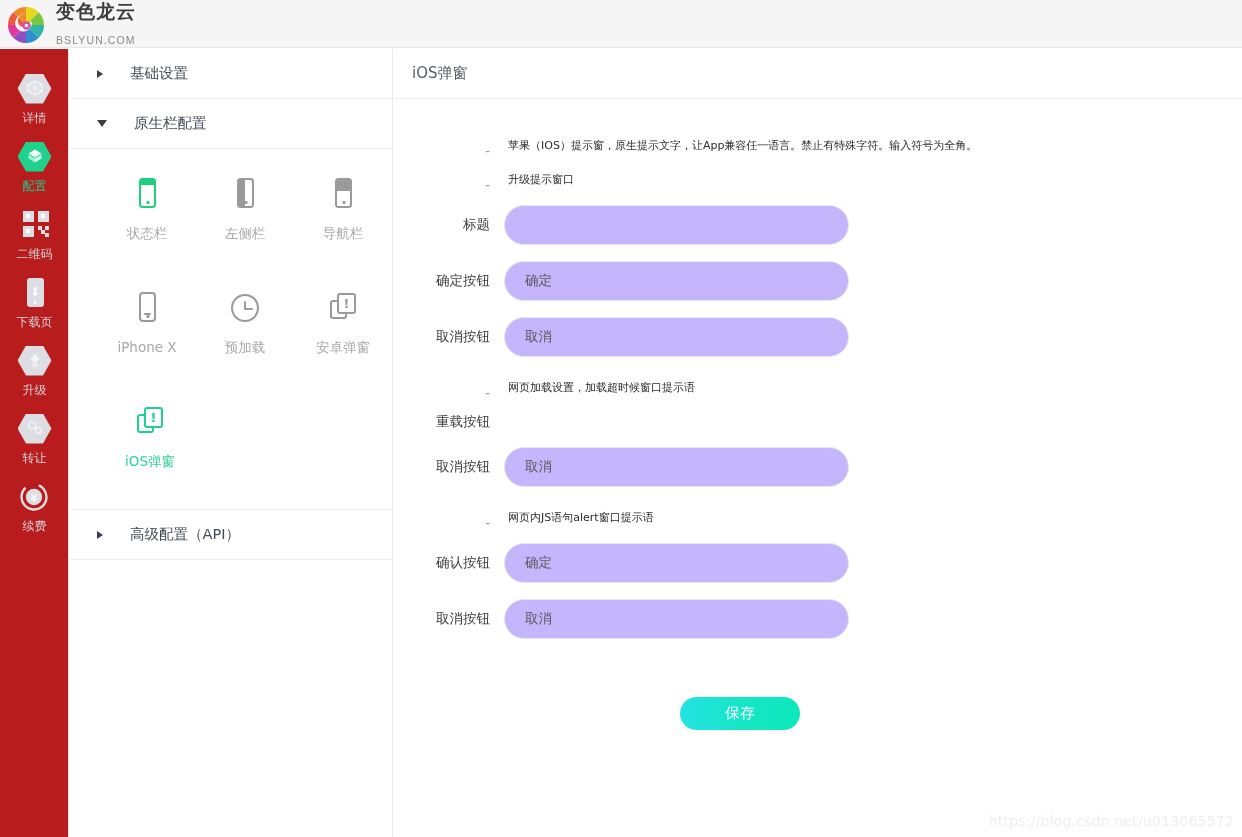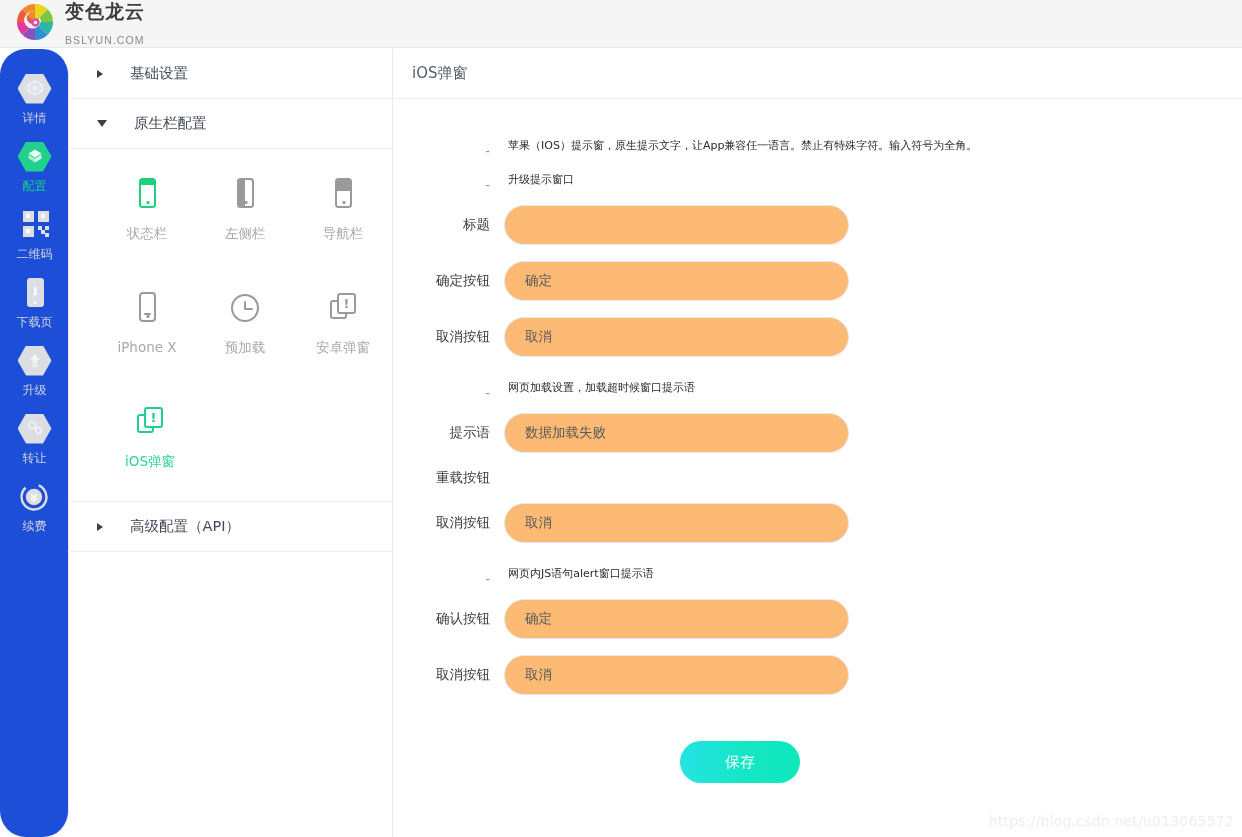--- a/index.html
+++ b/index.html
@@ -13,40 +13,39 @@
   }
 
   
   #topbar {
     position: absolute; left: 0; top: 0;
     width: 1242px; height: 48px;
     background: #f5f5f5;
     border-bottom: 1px solid #e8e8e8;
     display: flex; align-items: center;
   }
-  #logo-wrap { display: flex; align-items: flex-start; padding-left: 15px; }
+  #logo-wrap { display: flex; align-items: flex-end; padding-left: 6px; }
   #logo-mark { width: 40px; height: 40px; position: relative; }
   #logo-text { margin-left: 10px; line-height: 1; }
   #brand-cn {
     font-size: 19px; color: #3d3d3d; letter-spacing: 1px;
     font-family: "DejaVu Sans", sans-serif; font-weight: 600;
   }
   #brand-en {
     font-size: 10.5px; color: #8a8a8a; letter-spacing: 1.1px;
     margin-top: 14px;
   }
 
   
   #rail {
     position: absolute; left: 0; top: 49px;
     width: 69px; height: 788px;
-    background: #1d4ed8;
+    background: #b91c1c;
     border-right: 1px solid #e9e9e9;
     padding-top: 16px;
-    border-radius: 26px;
   }
   .rail-item {
     width: 69px; height: 68px;
     display: flex; flex-direction: column;
     align-items: center; justify-content: center;
     cursor: pointer; user-select: none;
   }
   .rail-ico { width: 34px; height: 34px; position: relative; }
   .rail-lbl {
     font-size: 12px; color: #d3d5da; margin-top: 4px;
@@ -121,21 +120,21 @@
     border-top: 7px solid #3a3f4b;
     border-bottom: 0;
   }
   .tree-title {
     margin-left: 27px; font-size: 14.5px; color: #444a56;
     font-family: "DejaVu Sans", sans-serif;
   }
 
   #tile-grid {
     border-bottom: 1px solid #ededed;
-    padding: 14px 0 20px 0;
+    padding: 14px 0 28px 0;
   }
   .tile-row { display: flex; }
   .tile {
     width: 104px; margin-left: 0;
     display: flex; flex-direction: column; align-items: center;
     padding: 14px 0 10px 0; cursor: pointer; user-select: none;
   }
   .tile-row .tile:first-child { margin-left: 28px; }
   .tile-row .tile { margin-right: 0; }
   .tile-ico { width: 34px; height: 34px; position: relative; }
@@ -235,39 +234,40 @@
   }
   .flabel.dash { color: #9a9a9a; }
   .fnote {
     font-size: 11px; color: #2b2b2b;
     font-family: "DejaVu Sans", sans-serif;
     padding-left: 4px; line-height: 1.6;
   }
   .finput {
     width: 345px; height: 40px;
     border: 1px solid #e6e6e6; border-radius: 20px;
-    background: #fdba74; outline: none;
+    background: #c4b5fd; outline: none;
     padding: 0 20px; font-size: 13.5px; color: #5a5a5a;
     font-family: "DejaVu Sans", sans-serif;
   }
   .finput::placeholder { color: #c9c9c9; }
   .frow.note-row { margin-bottom: 12px; align-items: flex-start; }
   .frow.note-row .flabel { padding-top: 6px; }
 
   #save-wrap {
     margin-top: 46px; padding-left: 110px;
     display: flex; justify-content: flex-start;
   }
   #save-btn {
     margin-left: 176px;
-    width: 120px; height: 42px;
+    width: 120px; height: 33px;
     border: none; border-radius: 21px;
     background: linear-gradient(90deg, #25e3e3 0%, #14e6c4 55%, #0de8bb 100%);
     color: #ffffff; font-size: 15px; cursor: pointer;
     font-family: "DejaVu Sans", sans-serif;
+    margin-top: 12px;
   }
 
   #watermark {
     position: absolute; right: 8px; bottom: 8px;
     font-size: 14px; color: #eeeeee;
     font-family: "DejaVu Sans", sans-serif;
     user-select: none; letter-spacing: 0.2px;
   }
 </style>
 </head>
@@ -517,24 +517,20 @@
     <div class="frow">
       <div class="flabel">取消按钮</div>
       <input class="finput" type="text" value="取消" style="">
     </div>
 
     <div class="frow note-row" style="margin-top:22px">
       <div class="flabel dash">-</div>
       <div class="fnote">网页加载设置，加载超时候窗口提示语</div>
     </div>
 
-    <div class="frow">
-      <div class="flabel">提示语</div>
-      <input class="finput" type="text" value="数据加载失败" style="">
-    </div>
 
     <div class="frow">
       <div class="flabel">重载按钮</div>
     </div>
 
     <div class="frow">
       <div class="flabel">取消按钮</div>
       <input class="finput" type="text" value="取消" style="">
     </div>
 

